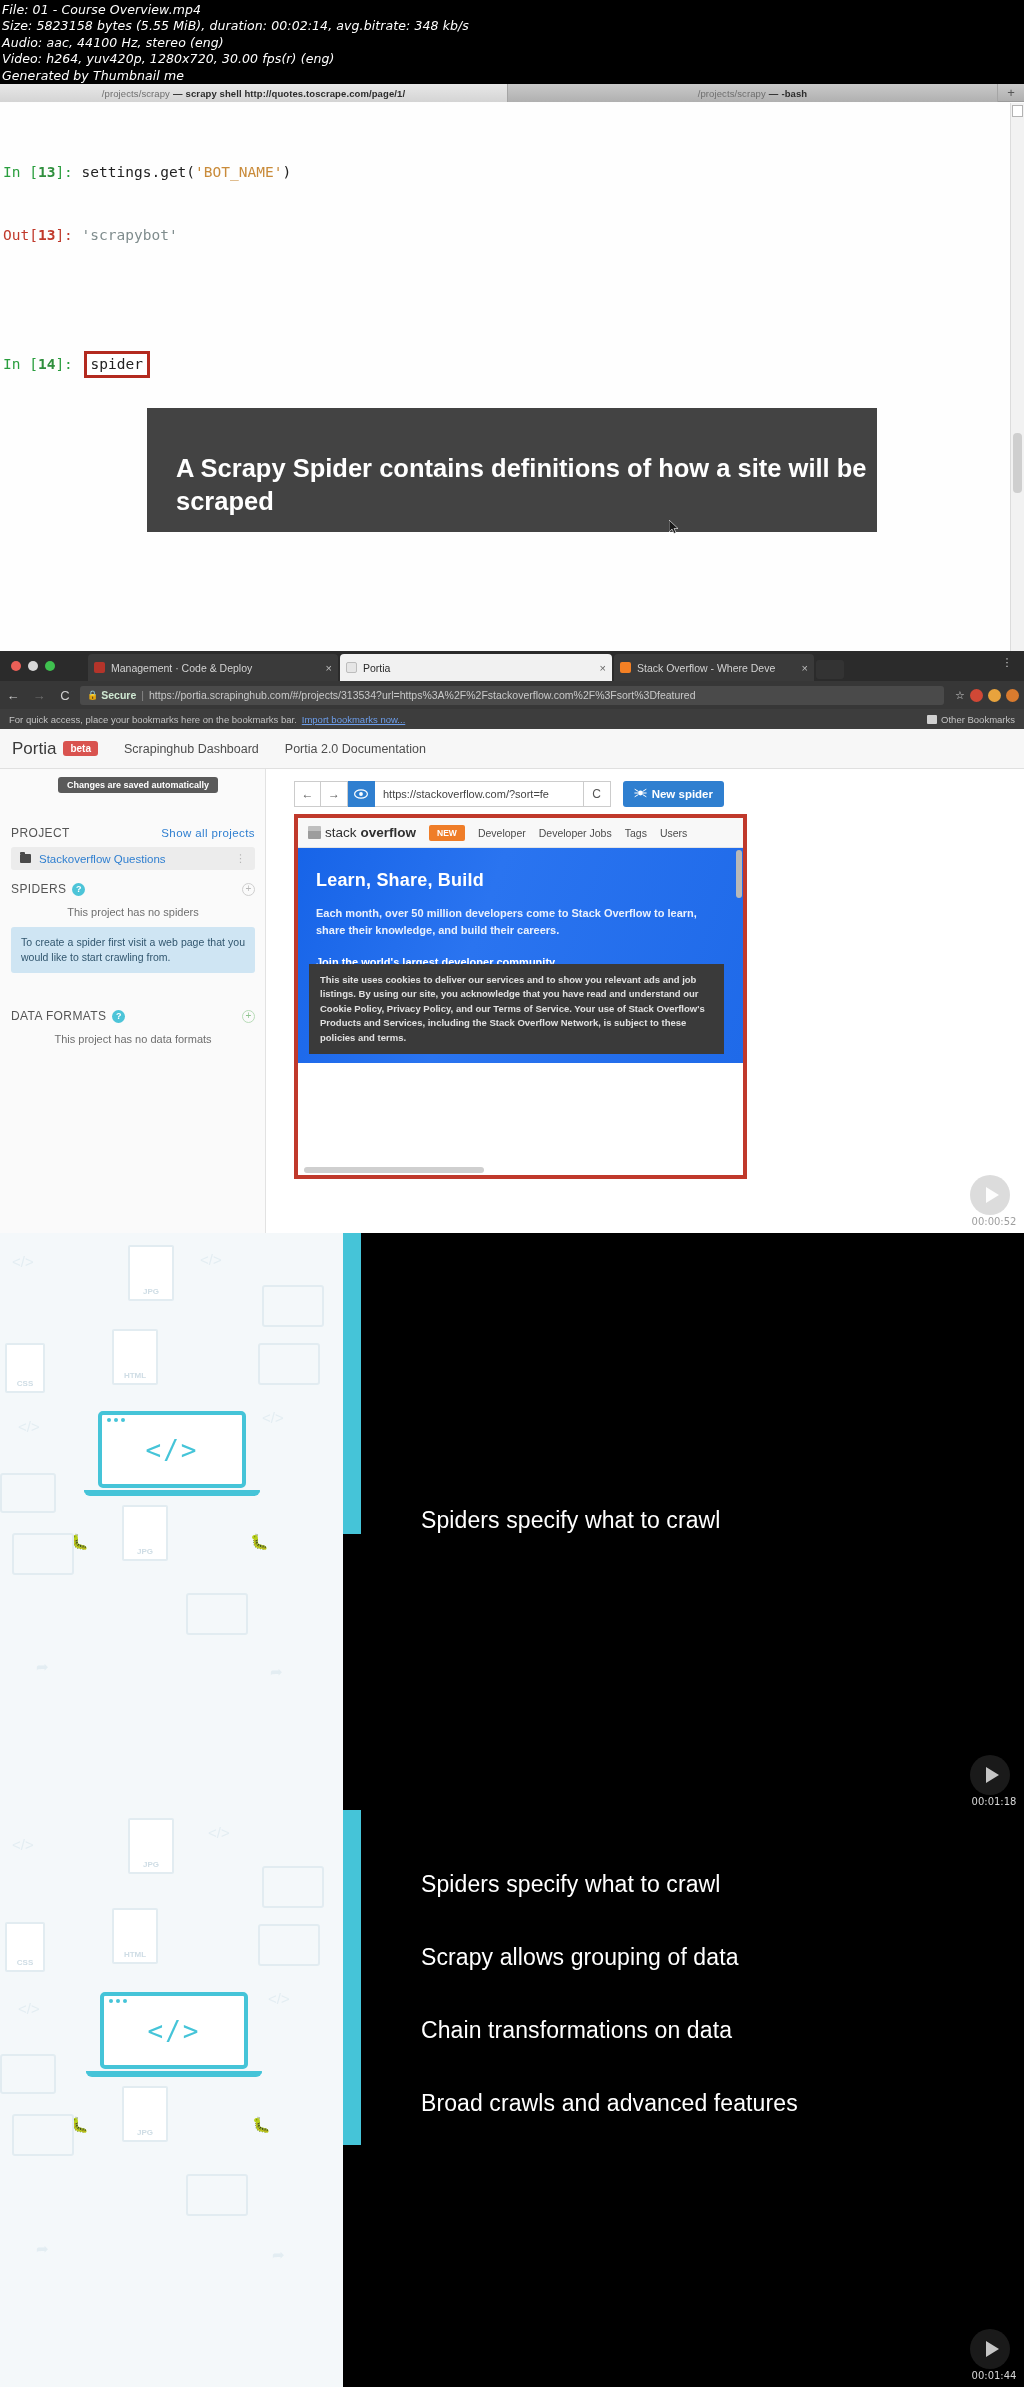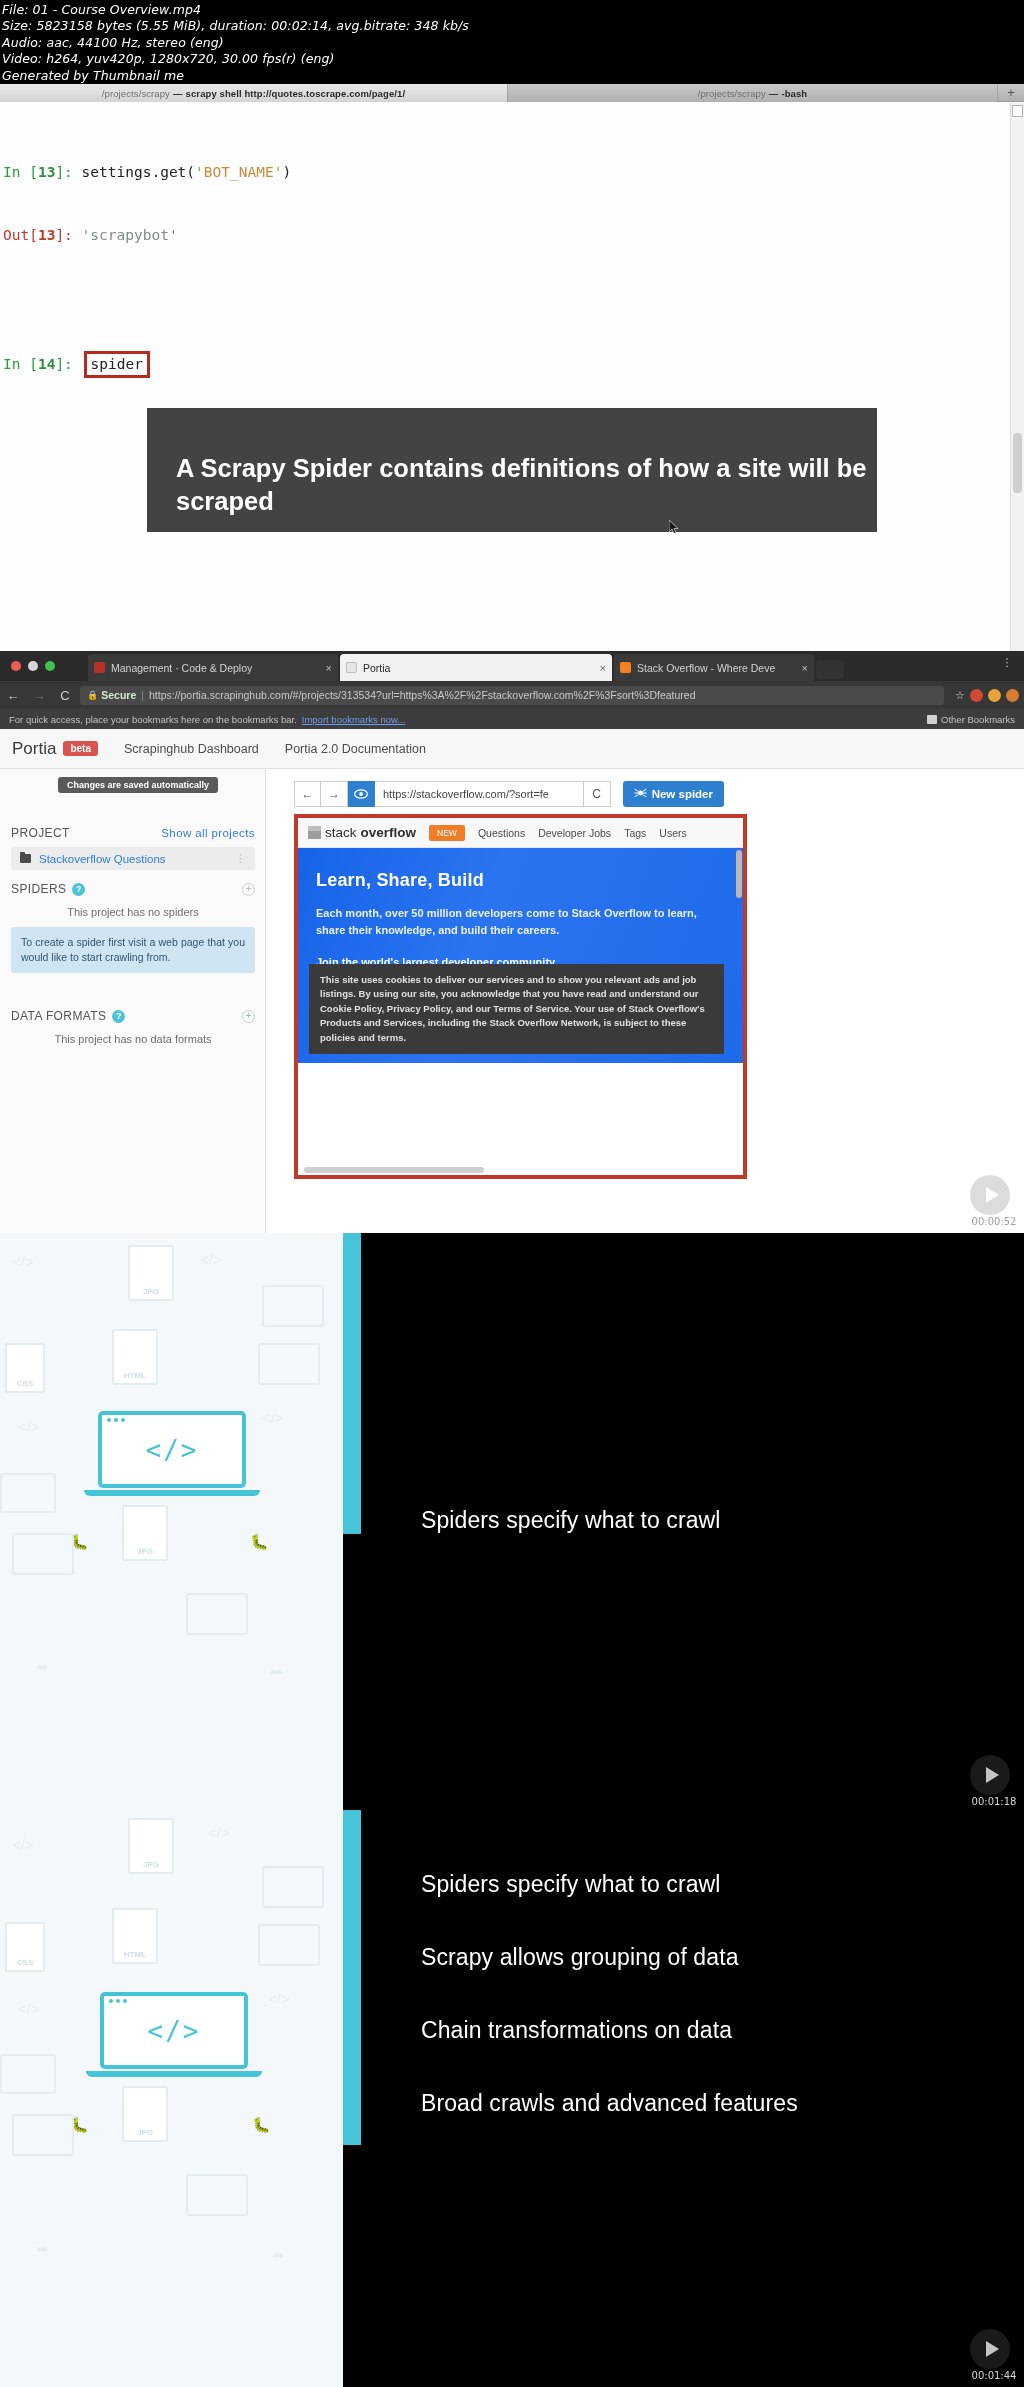--- a/index.html
+++ b/index.html
@@ -174,21 +174,21 @@
   .ptb-btn.eye { background:#2f7fd0; border-color:#2f7fd0; color:#fff; }
   .ptb-url { flex:1; height:26px; background:#fff; border:1px solid #ccc; border-left:none; display:flex; align-items:center; padding:0 8px; font-size:11px; color:#444; overflow:hidden; white-space:nowrap; }
   .ptb-reload { width:27px; height:26px; background:#fff; border:1px solid #ccc; border-left:none; display:flex; align-items:center; justify-content:center; font-size:12px; color:#555; }
   .ptb-new { margin-left:12px; height:26px; background:#2f7fd0; color:#fff; border-radius:3px; display:flex; align-items:center; gap:5px; padding:0 11px; font-size:11.5px; font-weight:bold; }
 
   .so-frame { position:absolute; left:28px; top:45px; width:453px; height:365px; border:4px solid #c0392b; background:#fff; overflow:hidden; }
   .so-header { height:30px; background:#f8f8f8; border-bottom:1px solid #e4e4e4; display:flex; align-items:center; padding:0 10px; gap:13px; }
   .so-logo { font-size:13.5px; color:#2f2f2f; display:flex; align-items:center; gap:4px; }
   .so-logo b { font-weight:bold; }
   .so-stack-ico { width:13px; height:13px; background:linear-gradient(180deg,#bfbfbf 0 38%,#9d9d9d 38% 100%); border-radius:1px; }
-  .so-new { background:#ef7d28; color:#fff; font-size:8.5px; font-weight:normal; padding:3px 8px; border-radius:2px; }
+  .so-new { background:#ef7d28; color:#fff; font-size:8.5px; font-weight:bold; padding:3px 8px; border-radius:2px; }
   .so-nav { font-size:10.5px; color:#4b4b4b; }
   .so-hero { background:linear-gradient(110deg,#1764e8 0%,#2a74f0 40%,#1f6ae9 100%); padding:22px 18px 0 18px; height:215px; position:relative; }
   .so-hero h2 { font-size:18px; color:#fff; font-weight:bold; letter-spacing:.2px; }
   .so-hero p { margin-top:14px; font-size:11px; line-height:17px; color:#eaf1fd; font-weight:bold; max-width:400px; }
   .so-hero .join { margin-top:17px; font-size:11px; color:#fff; font-weight:bold; }
   .so-cookie {
     position:absolute; left:11px; bottom:9px; width:415px; background:#3a3a3a; color:#e1e1e1;
     font-size:9.5px; line-height:14.5px; padding:9px 11px; font-weight:bold;
   }
   .so-bottom-bar { position:absolute; left:6px; bottom:2px; width:180px; height:6px; background:#cfcfcf; border-radius:3px; }
@@ -396,21 +396,21 @@
         </div>
 
         <div class="so-frame">
           <div class="so-header">
             <span class="so-logo">
               <span class="so-stack-ico"></span>
               <span>stack</span>
                 <b>overflow</b>
             </span>
             <span class="so-new">NEW</span>
-            <span class="so-nav">Questions</span>
+            <span class="so-nav">Developer</span>
             <span class="so-nav">Developer Jobs</span>
             <span class="so-nav">Tags</span>
             <span class="so-nav">Users</span>
           </div>
           <div class="so-hero">
             <h2>Learn, Share, Build</h2>
             <p>Each month, over 50 million developers come to Stack Overflow to learn, share their knowledge, and build their careers.</p>
             <div class="join">Join the world's largest developer community.</div>
             <div class="so-cookie">This site uses cookies to deliver our services and to show you relevant ads and job listings. By using our site, you acknowledge that you have read and understand our Cookie Policy, Privacy Policy, and our Terms of Service. Your use of Stack Overflow's Products and Services, including the Stack Overflow Network, is subject to these policies and terms.</div>
           </div>

